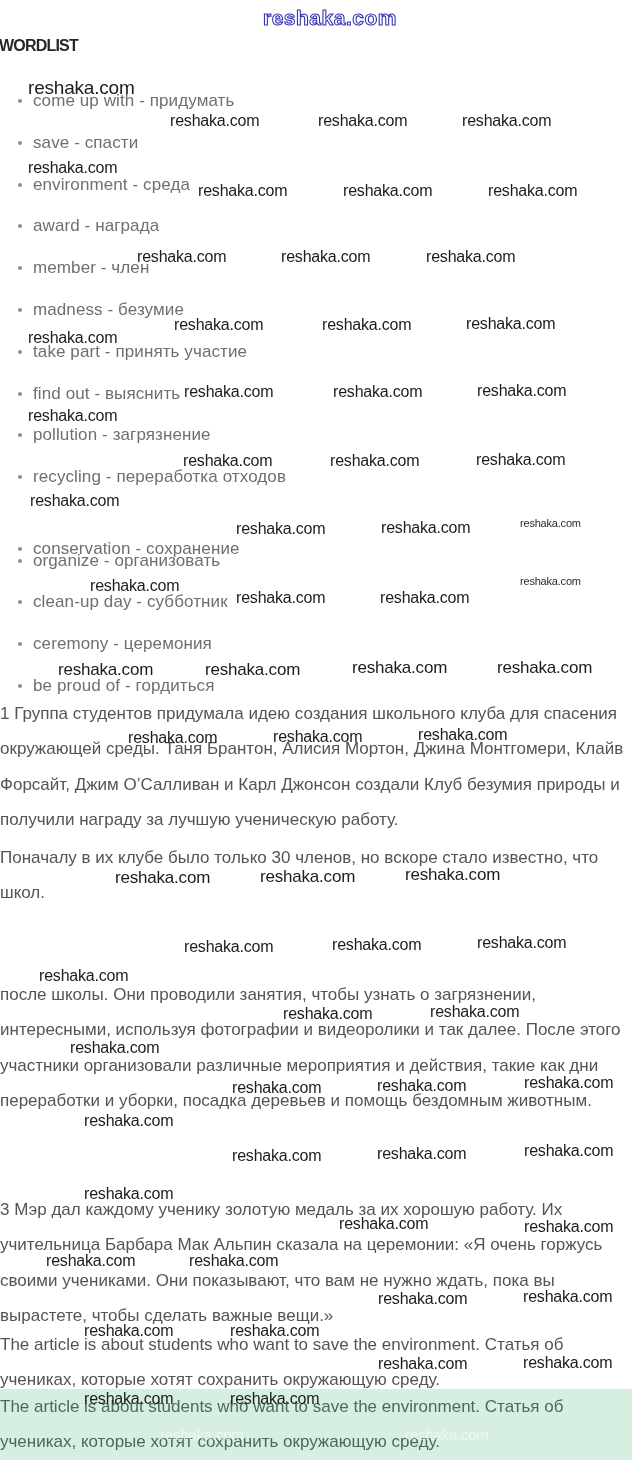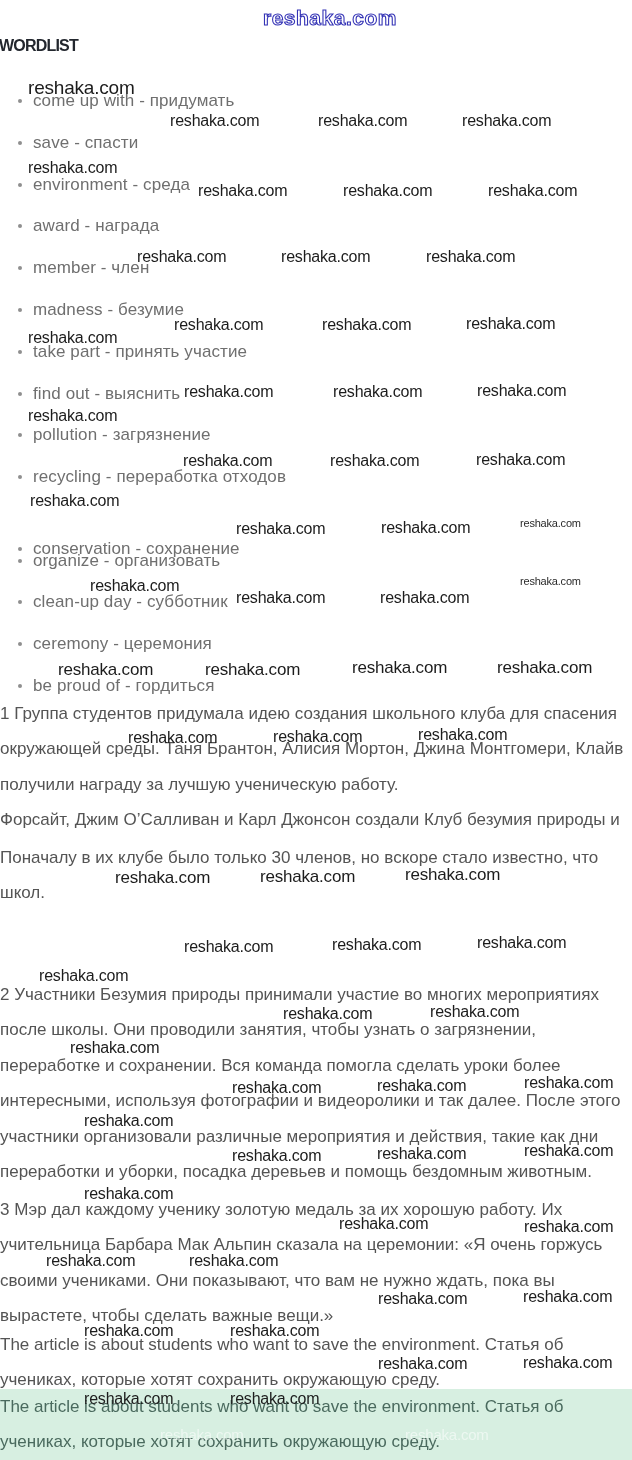--- a/index.html
+++ b/index.html
@@ -66,31 +66,29 @@
       <li style="top: 539px;">conservation - сохранение</li>
       <li style="top: 550.69px;">organize - организовать</li>
       <li style="top: 592.48px; text-align: right;">clean-up day - субботник</li>
       <li style="top: 634.27px;">ceremony - церемония</li>
       <li style="top: 676.06px;">be proud of - гордиться</li>
     </ul>
   <div id="paragraphs">
       <div class="para" style="top: 696px;">
         <div class="line">1 Группа студентов придумала идею создания школьного клуба для спасения</div>
         <div class="line">окружающей среды. Таня Брантон, Алисия Мортон, Джина Монтгомери, Клайв</div>
+        <div class="line">Форсайт, Джим О’Салливан и Карл Джонсон создали Клуб безумия природы и</div>
         <div class="line">получили награду за лучшую ученическую работу.</div>
-        <div class="line">Форсайт, Джим О’Салливан и Карл Джонсон создали Клуб безумия природы и</div>
       </div>
       <div class="para" style="top: 840px;">
         <div class="line">Поначалу в их клубе было только 30 членов, но вскоре стало известно, что</div>
         <div class="line">школ.</div>
       </div>
       <div class="para" style="top: 977px;">
-        <div class="line">2 Участники Безумия природы принимали участие во многих мероприятиях</div>
         <div class="line">после школы. Они проводили занятия, чтобы узнать о загрязнении,</div>
-        <div class="line">переработке и сохранении. Вся команда помогла сделать уроки более</div>
         <div class="line">интересными, используя фотографии и видеоролики и так далее. После этого</div>
         <div class="line">участники организовали различные мероприятия и действия, такие как дни</div>
         <div class="line">переработки и уборки, посадка деревьев и помощь бездомным животным.</div>
       </div>
       <div class="para" style="top: 1192px;">
         <div class="line">3 Мэр дал каждому ученику золотую медаль за их хорошую работу. Их</div>
         <div class="line">учительница Барбара Мак Альпин сказала на церемонии: «Я очень горжусь</div>
         <div class="line">своими учениками. Они показывают, что вам не нужно ждать, пока вы</div>
         <div class="line">вырастете, чтобы сделать важные вещи.»</div>
       </div>

